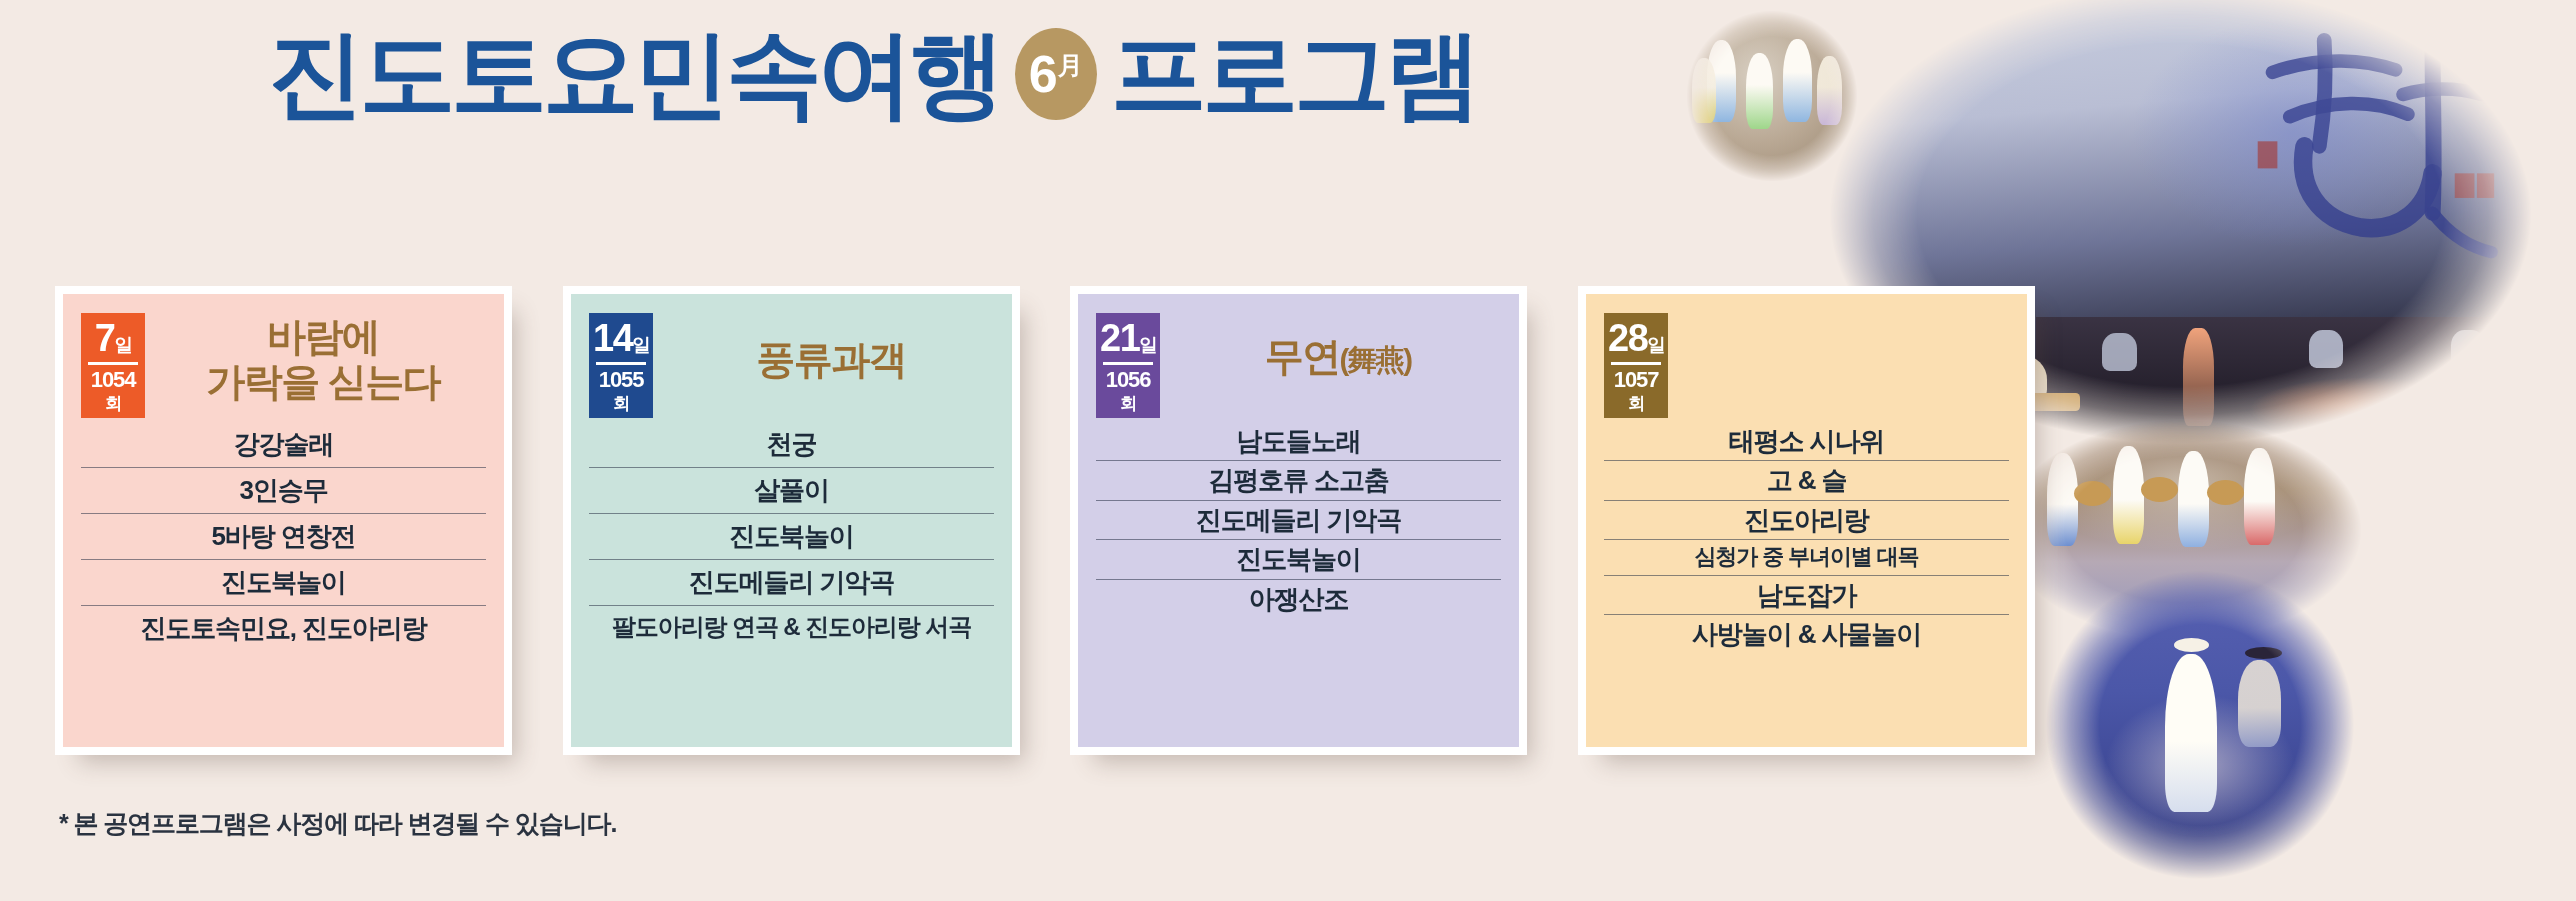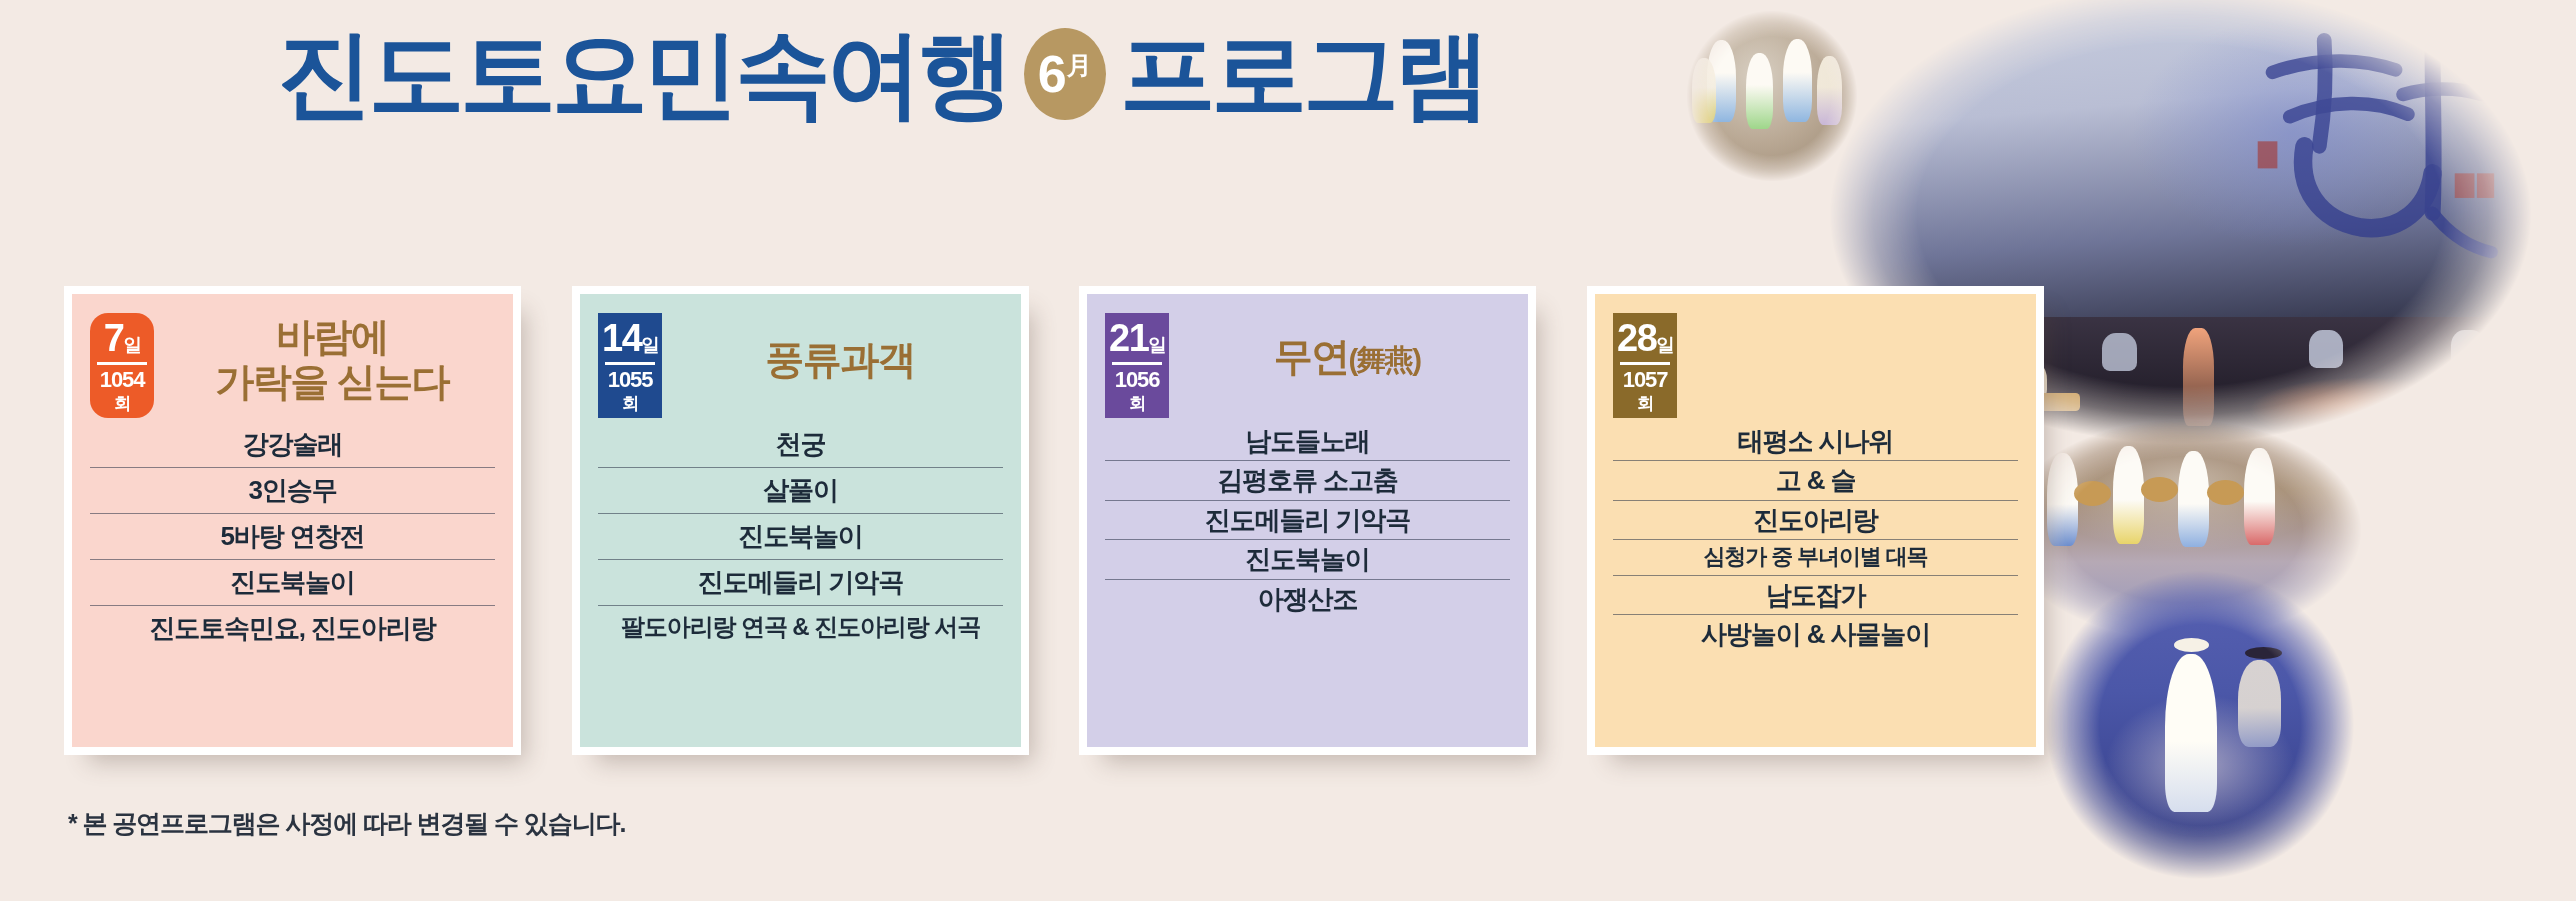--- a/index.html
+++ b/index.html
@@ -2,21 +2,21 @@
 <html style="font-size:8.7px"><head>
 <meta charset="utf-8">
 <style>
   html,body{margin:0;padding:0;}
   body{
     width:2576px;height:902px;
     background:#f3eae4;
     font-family:"Liberation Sans","DejaVu Sans",sans-serif;
     overflow:hidden;position:relative;
   }
-  .poster{position:absolute;inset:0;margin-left:9px;}
+  .poster{position:absolute;inset:0;}
 
   
   .collage{position:absolute;top:0;right:0;width:927px;height:902px;pointer-events:none;}
   .photo{position:absolute;overflow:hidden;}
 
   .ph-main{
     top:-5.5px;left:180px;width:703px;height:458px;
     background:
       radial-gradient(ellipse 229px 164px at 66% 30%, rgba(120,135,205,.55), rgba(40,48,90,0) 70%),
       radial-gradient(ellipse 164px 87px at 55% 86%, rgba(232,120,60,.75), rgba(232,120,60,0) 72%),
@@ -121,21 +121,21 @@
   .card-title .hanja{font-size:29.4px;}
   .prog{margin-top:3.3px;display:flex;flex-direction:column;}
   .prog-item{
     font-size:26px;font-weight:bold;color:#1d2b3a;
     text-align:center;letter-spacing:-1.1px;line-height:1;
     padding:9.3px 0 9.8px 0;white-space:nowrap;
   }
   .prog-item + .prog-item{border-top:1.6px solid rgba(40,50,70,.55);}
 
   
-  .c1{left:55px;} .c1 .card-inner{background:#fad6cd;} .c1 .daybox{background:#ed5b28;border-radius:18px;}
+  .c1{left:55px;} .c1 .card-inner{background:#fad6cd;} .c1 .daybox{background:#ed5b28;}
   .c2{left:563px;} .c2 .card-inner{background:#cae3dc;} .c2 .daybox{background:#1f4a8f;}
   .c3{left:1070px;} .c3 .card-inner{background:#d3cfe8;} .c3 .daybox{background:#6a4a9c;}
   .c4{left:1578px;} .c4 .card-inner{background:#fbdfb2;} .c4 .daybox{background:#8a6a2a;}
 
   
   .footnote{
     position:absolute;left:59px;top:807px;
     font-size:25px;font-weight:bold;color:#2a3340;letter-spacing:-1.1px;
   }
 </style>

